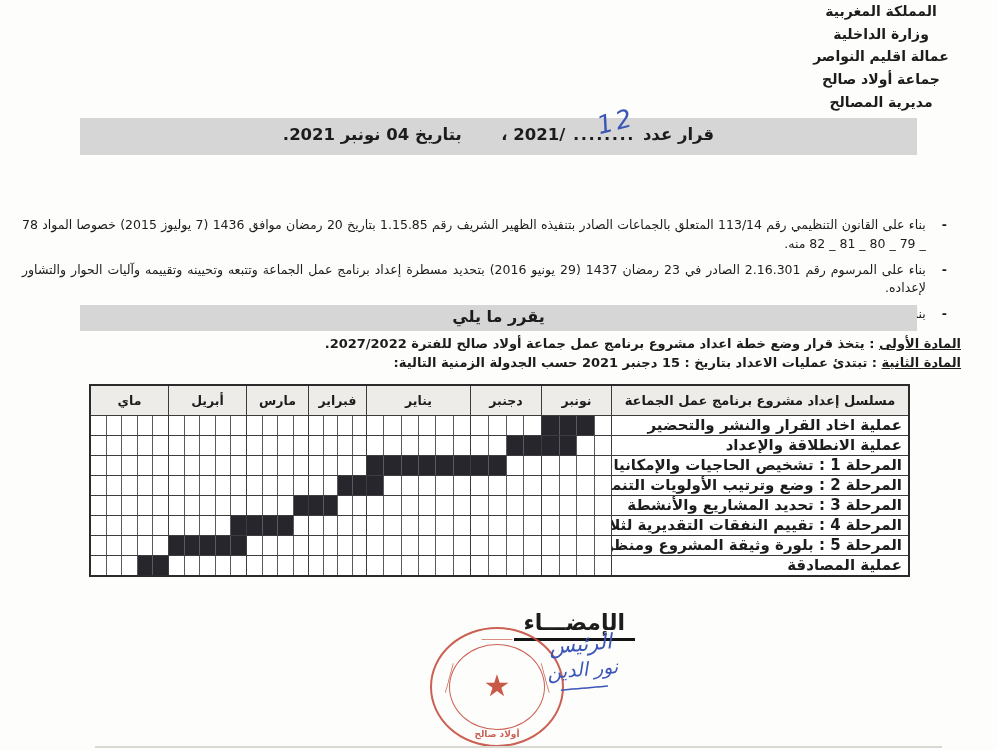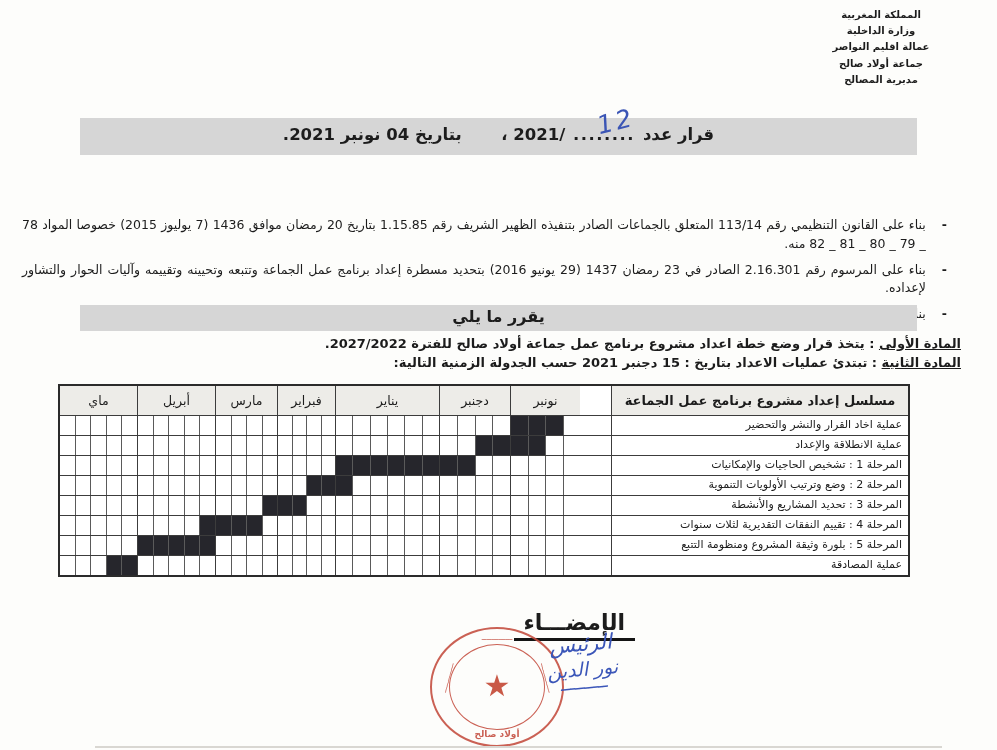--- a/index.html
+++ b/index.html
@@ -1,20 +1,20 @@
 <!DOCTYPE html>
 <html lang="ar" dir="rtl"><head>
 <meta charset="utf-8">
 <style>
   html,body{margin:0;padding:0;background:#9a9a9a;}
   .page{position:relative;width:997px;height:750px;margin:0 auto;background:#fdfdfb;
         font-family:"DejaVu Sans",sans-serif;color:#1c1c1c;direction:rtl;overflow:hidden;}
   
-  .letterhead{position:absolute;top:7px;right:6px;width:220px;text-align:center;
-              font-weight:bold;font-size:10px;line-height:1.62;}
+  .letterhead{position:absolute;top:0;right:6px;width:220px;text-align:center;
+              font-weight:bold;font-size:14px;line-height:1.62;}
   
   .title-block{position:absolute;top:118px;right:80px;left:80px;background:#d6d6d6;
                text-align:center;font-weight:bold;font-size:16.5px;padding:4px 0 7px;}
   .title-line1{position:relative;line-height:26px;}
   .dotwrap{position:relative;display:inline-block;letter-spacing:1.5px;padding:0 2px;}
   .hw12{position:absolute;right:2px;top:-13px;color:#3b55b5;font-size:25px;font-style:italic;
         font-weight:normal;transform:rotate(-14deg);letter-spacing:3px;}
   .gap-sp{display:inline-block;width:28px;}
   .title-line2{line-height:26px;}
   
@@ -26,28 +26,28 @@
   
   .decide{position:absolute;top:305px;right:80px;left:80px;background:#d6d6d6;text-align:center;
           font-weight:bold;font-size:16px;padding:2px 0 5px;}
   .articles{position:absolute;top:335px;right:36px;left:22px;font-size:13px;font-weight:bold;line-height:1.45;}
   .article .lead{text-decoration:underline;}
   .article3{position:absolute;top:583px;right:36px;left:22px;font-size:13.2px;font-weight:bold;}
   
   .gantt{position:absolute;top:384px;right:87px;border:2px solid #2b2b2b;background:#fff;}
   .g-row{display:flex;}
   .g-cell{box-sizing:border-box;}
-  .g-label{width:297px;margin-left:31px;}
+  .g-label{width:297px;}
   .g-label-header{background:#edece8;font-weight:bold;font-size:13px;display:flex;
                   align-items:center;justify-content:center;height:29px;border-left:1px solid #3c3c3c;}
-  .g-month{border-left:1px solid #3c3c3c;background:#edece8;font-weight:normal;font-size:12.5px;
+  .g-month{border-left:1px solid #3c3c3c;background:#edece8;font-weight:bold;font-size:12.5px;
            display:flex;align-items:center;justify-content:center;height:29px;}
   .g-row > .g-month:last-child, .g-row > .g-month-group:last-child{border-left:none;}
   .g-body{border-top:1px solid #3c3c3c;height:19px;}
-  .g-phase{font-size:11px;font-weight:normal;line-height:18px;padding:0 6px;white-space:nowrap;
+  .g-phase{font-size:15px;font-weight:bold;line-height:18px;padding:0 6px;white-space:nowrap;
            overflow:hidden;text-align:right;border-left:1px solid #3c3c3c;}
   .g-month-group{display:flex;border-left:1px solid #3c3c3c;box-sizing:border-box;}
   .g-week{flex:1;border-left:1px solid #5a5a5a;box-sizing:border-box;background:#fff;}
   .g-month-group .g-week:last-child{border-left:none;}
   .g-week.filled{background:#26262c;}
   
   .sig-label{position:absolute;top:610px;right:362px;font-size:22px;font-weight:bold;
              border-bottom:3px solid #141414;padding:0 10px 3px;letter-spacing:1px;}
   .stamp{position:absolute;top:627px;left:430px;width:134px;height:120px;opacity:.88;}
   .ring-outer{position:absolute;inset:0;border:2.5px solid #c44c3e;border-radius:50%;}

